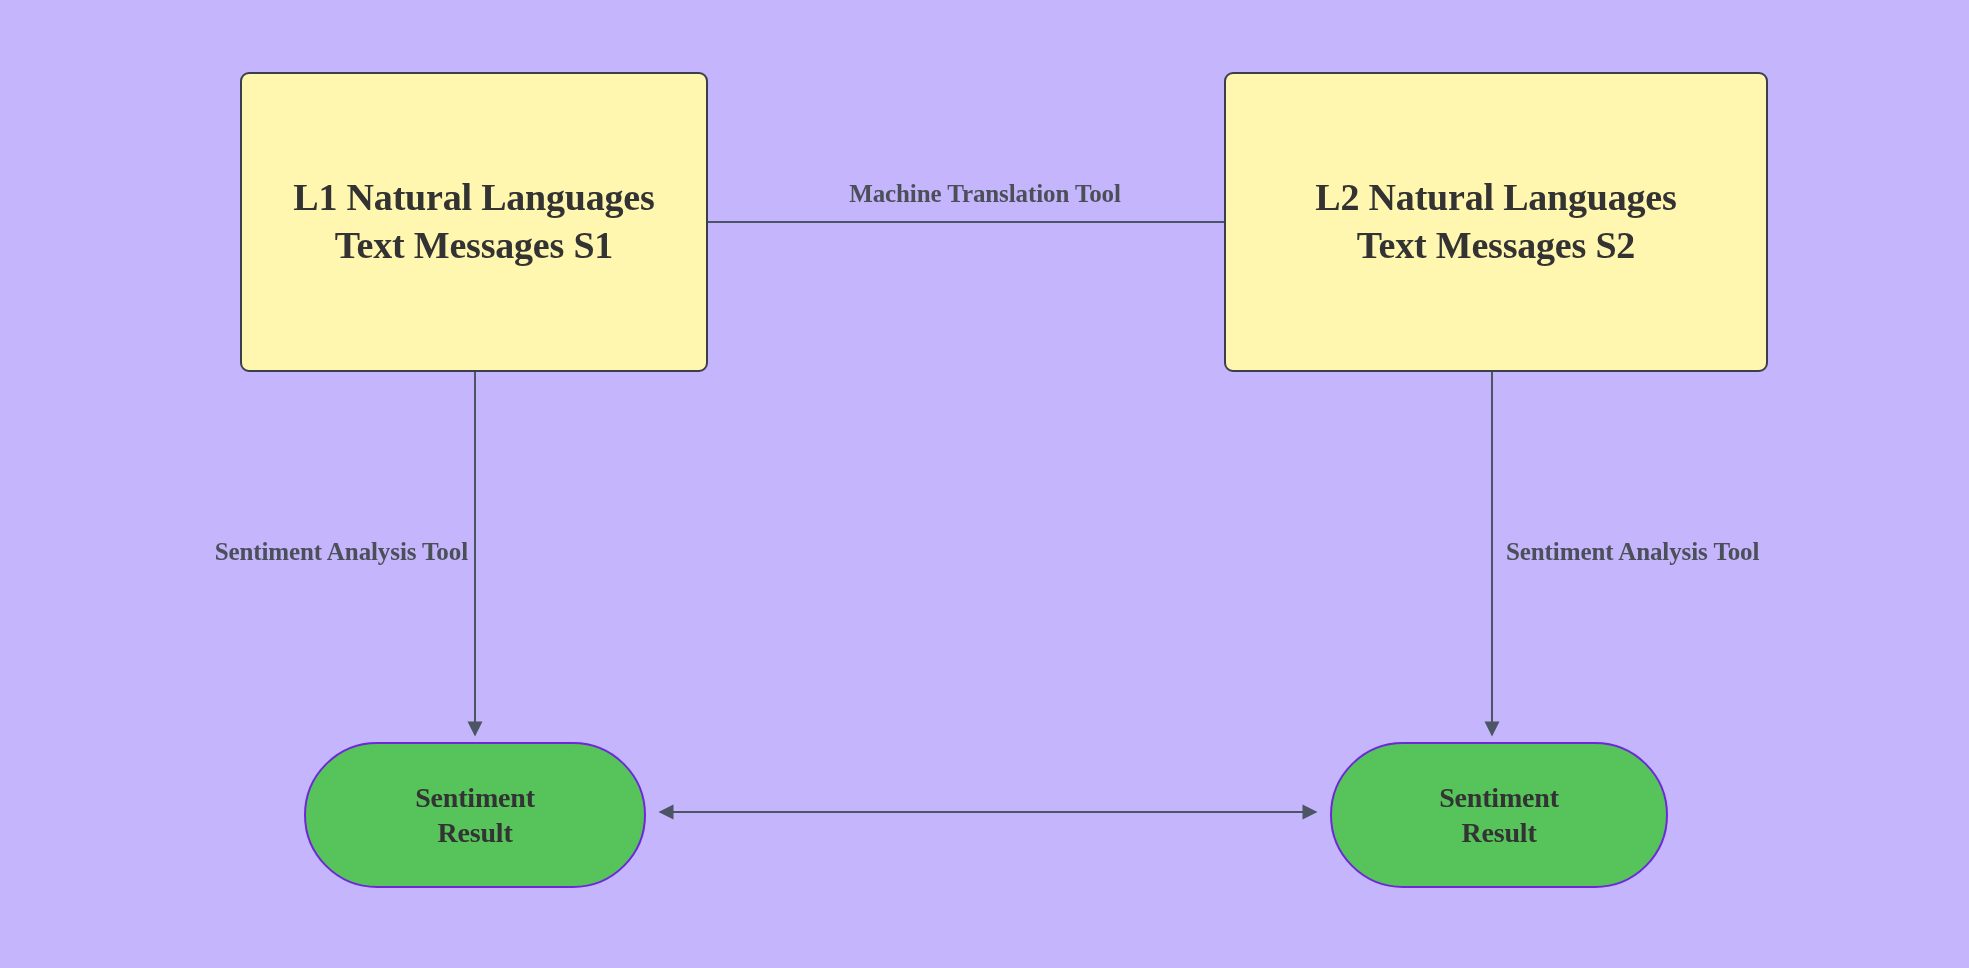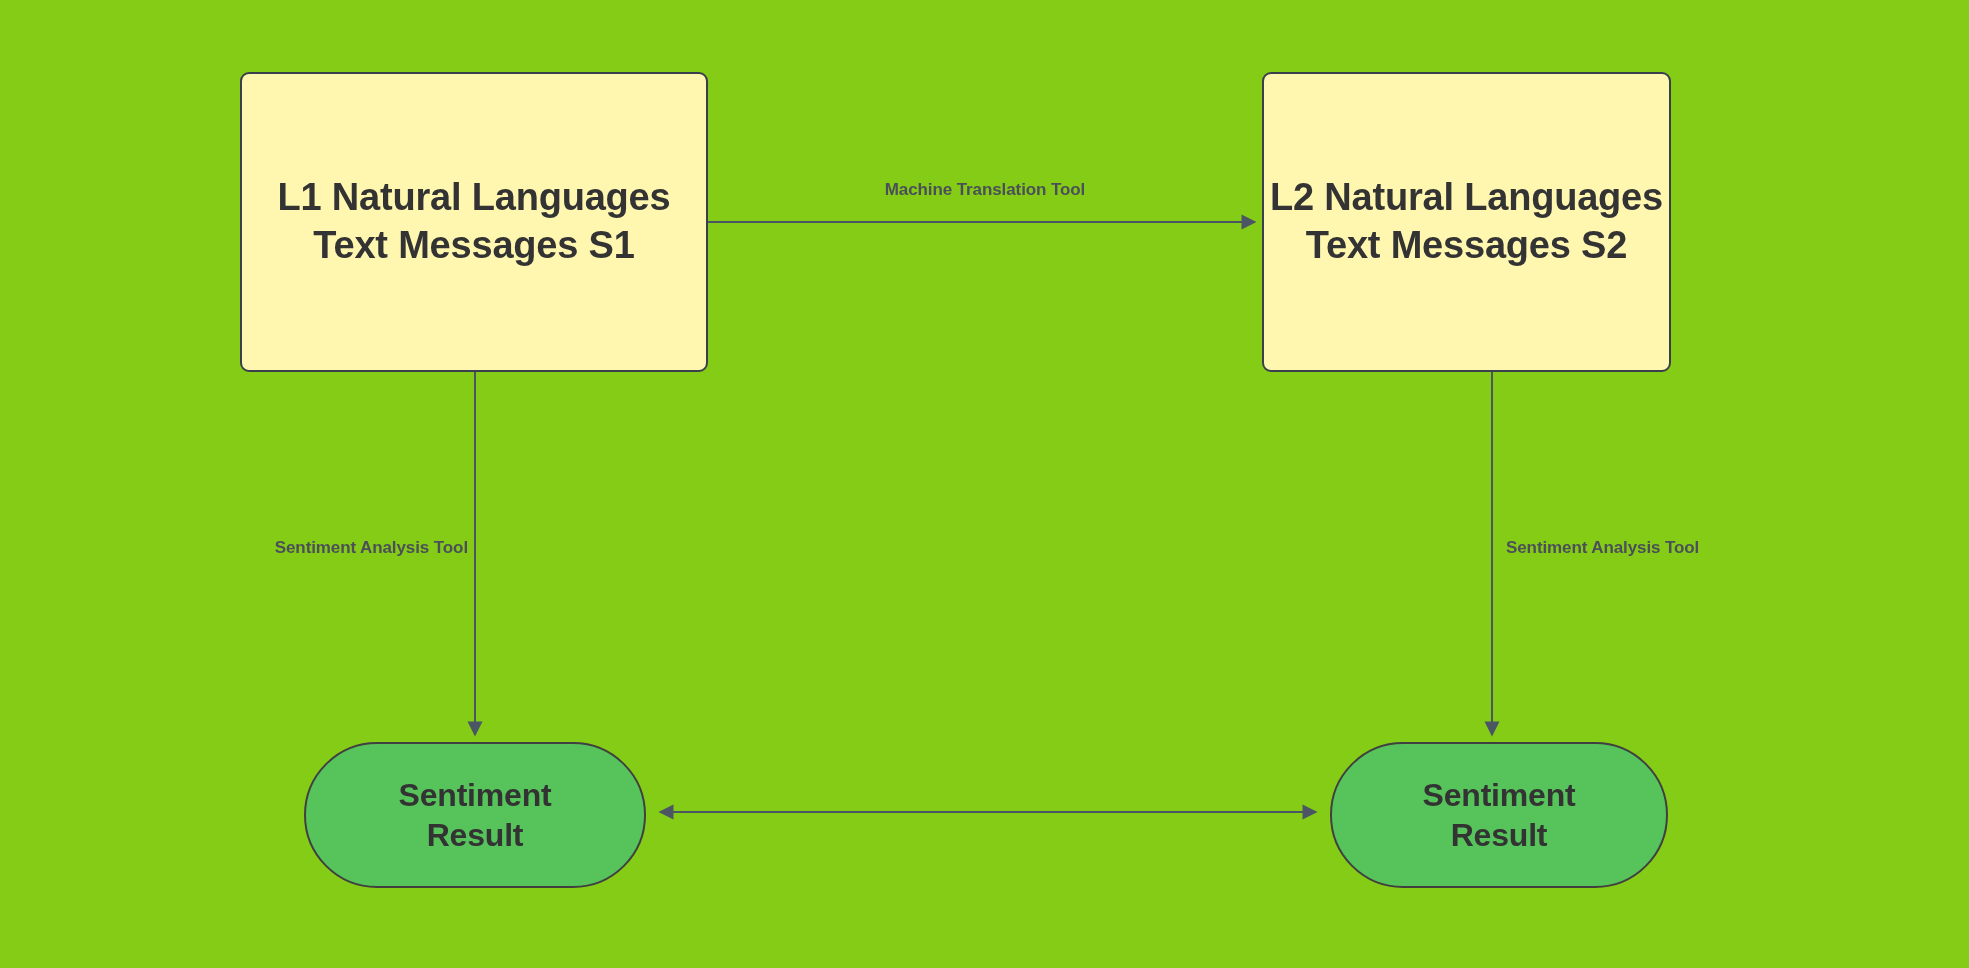--- a/index.html
+++ b/index.html
@@ -8,22 +8,23 @@
     padding: 0;
     background: #000000;
   }
   body {
     font-family: "Liberation Sans", sans-serif;
   }
   #canvas {
     position: relative;
     width: 1969px;
     height: 968px;
-    background: #84cc16;
+    background: #c4b5fd;
     overflow: hidden;
+    font-family: Liberation Serif, serif;
   }
   #edges {
     position: absolute;
     left: 0;
     top: 0;
     width: 1969px;
     height: 968px;
     pointer-events: none;
   }
   .node {
@@ -40,29 +41,29 @@
   }
   .node-rect {
     background: #fff7b0;
     border: 2px solid #3a3f4b;
     border-radius: 9px;
     font-size: 38px;
     letter-spacing: -0.2px;
   }
   .node-stadium {
     background: #56c45a;
-    border: 2px solid #404040;
+    border: 2px solid #6d28d9;
     border-radius: 999px;
-    font-size: 32px;
+    font-size: 28px;
     letter-spacing: -0.2px;
   }
   .edge-label {
     position: absolute;
     color: #4b5058;
-    font-size: 17px;
+    font-size: 25px;
     font-weight: bold;
     white-space: nowrap;
     letter-spacing: -0.1px;
   }
   .lbl-center { transform: translateX(-50%); }
   .lbl-right  { transform: translateX(-100%); }
 </style>
 </head>
 <body>
 
@@ -83,21 +84,21 @@
     <line x1="475" y1="372" x2="475" y2="735" stroke="#4b5563" stroke-width="2" marker-end="url(#arrowEnd)"></line>
 
     <line x1="1492" y1="372" x2="1492" y2="735" stroke="#4b5563" stroke-width="2" marker-end="url(#arrowEnd)"></line>
 
     <line x1="660" y1="812" x2="1316" y2="812" stroke="#4b5563" stroke-width="2" marker-start="url(#arrowStart)" marker-end="url(#arrowEnd)"></line>
   </svg>
 
   <div class="node node-rect" style="left:240px; top:72px; width:468px; height:300px;">L1 Natural Languages
 Text Messages S1</div>
 
-  <div class="node node-rect" style="left:1262px; top:72px; width:409px; height:300px;">L2 Natural Languages
+  <div class="node node-rect" style="left:1224px; top:72px; width:544px; height:300px;">L2 Natural Languages
 Text Messages S2</div>
 
   <div class="node node-stadium" style="left:304px; top:742px; width:342px; height:146px;">Sentiment
 Result</div>
 
   <div class="node node-stadium" style="left:1330px; top:742px; width:338px; height:146px;">Sentiment
 Result</div>
 
   <div class="edge-label lbl-center" style="left:985px; top:180px;">Machine Translation Tool</div>
 

